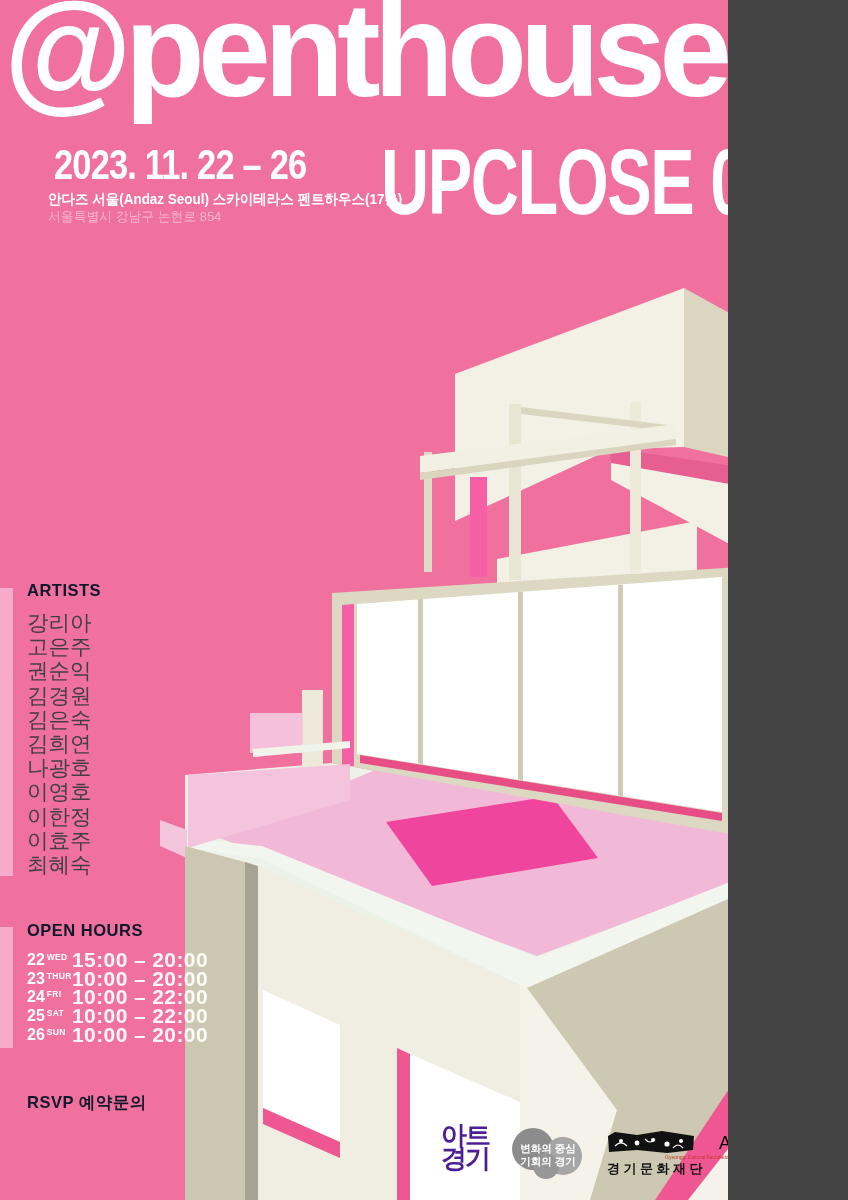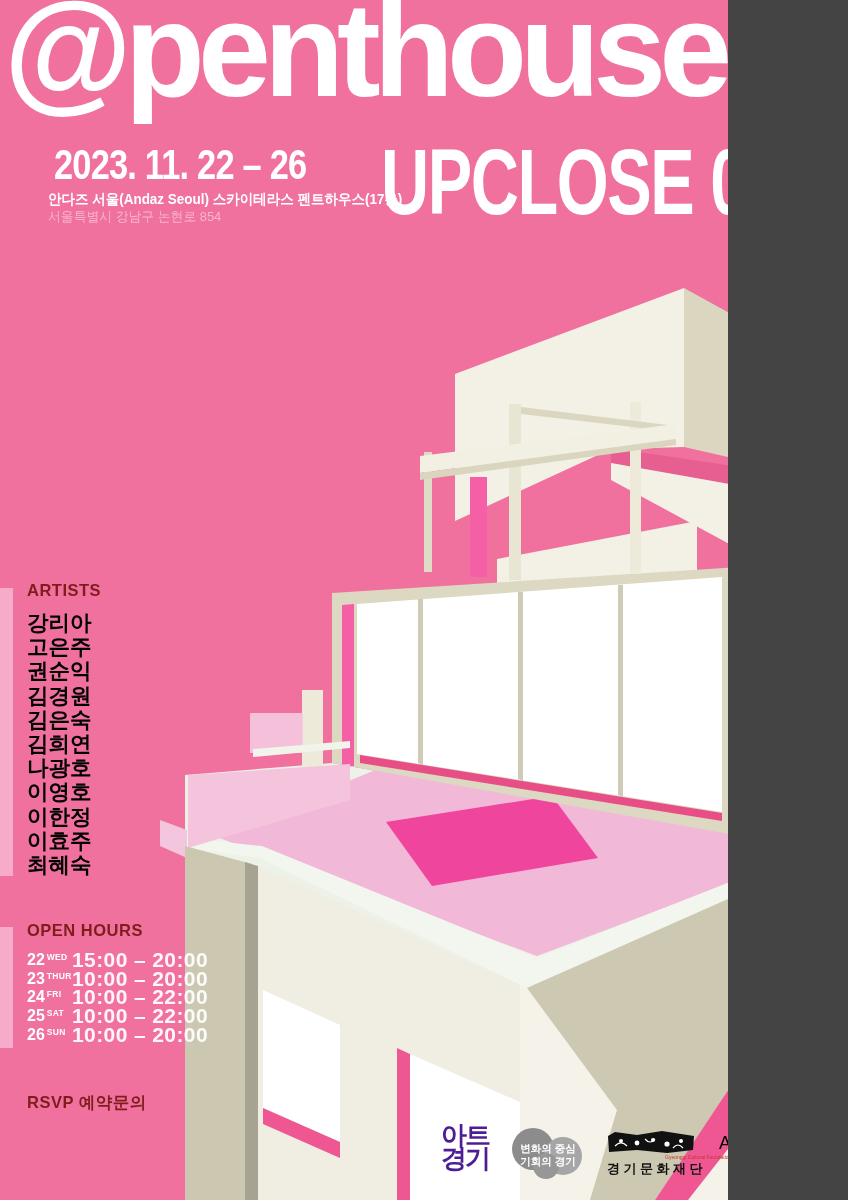--- a/index.html
+++ b/index.html
@@ -30,26 +30,26 @@
   .venue{
     left:48px;top:190px;color:#fff;font-weight:bold;font-size:14.5px;
     white-space:nowrap;transform:scaleX(.93);transform-origin:left top;
   }
   .address{
     left:48px;top:208px;color:#F6B4D1;font-size:13.5px;white-space:nowrap;
     transform:scaleX(.95);transform-origin:left top;
   }
   
   .artists-head,.oh-head,.rsvp-head{
-    color:#7f1d1d;font-weight:bold;font-size:16.5px;letter-spacing:.5px;white-space:nowrap;
+    color:#0f172a;font-weight:bold;font-size:16.5px;letter-spacing:.5px;white-space:nowrap;
   }
   .artists-head{left:27px;top:581px;}
   .artist-list{left:27px;top:611px;}
   .artist-list div{
-    color:#000000;font-weight:bold;font-size:21.5px;line-height:24.2px;white-space:nowrap;
+    color:#404040;font-weight:normal;font-size:21.5px;line-height:24.2px;white-space:nowrap;
   }
   
   .oh-head{left:27px;top:921px;}
   .oh-rows{left:27px;top:951px;}
   .oh-row{display:flex;align-items:center;height:18.6px;color:#fff;white-space:nowrap;}
   .oh-day{width:45px;font-weight:bold;font-size:16px;}
   .oh-dow{font-size:8.5px;font-weight:bold;position:relative;top:-5px;margin-left:2px;letter-spacing:.3px;}
   .oh-time{font-size:21px;font-weight:700;color:rgba(255,255,255,.93);letter-spacing:.4px;}
   
   .rsvp-head{left:27px;top:1092px;}

